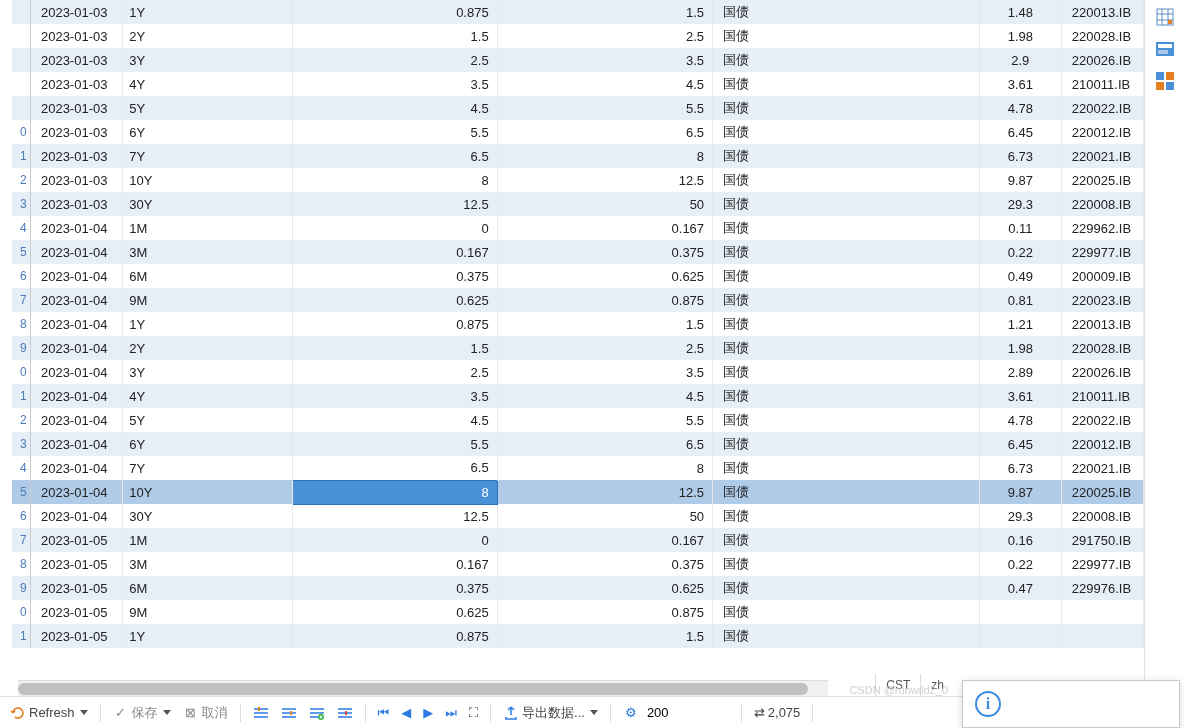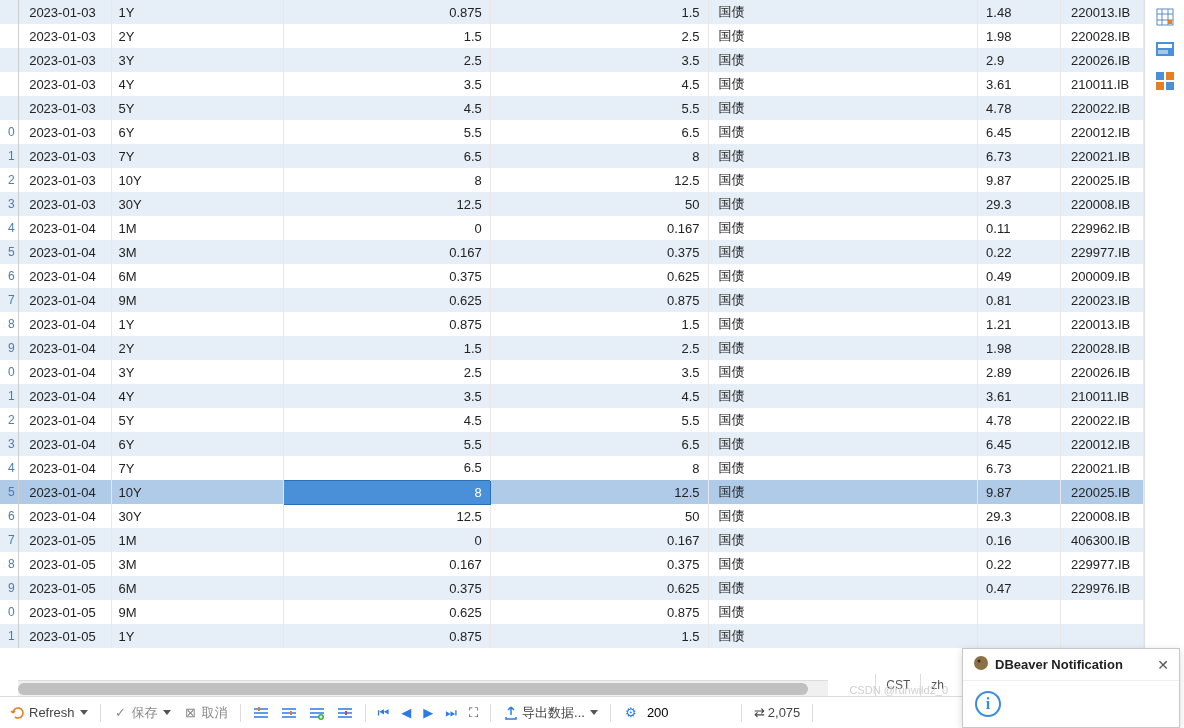--- a/index.html
+++ b/index.html
@@ -19,20 +19,21 @@
 }
 .grid-wrap {
   flex: 1;
   overflow: hidden;
   display: flex;
   flex-direction: column;
 }
 .grid-scroll {
   flex: 1;
   overflow: hidden;
+  padding-left: 12px;
 }
 table {
   border-collapse: collapse;
   width: 100%;
   table-layout: fixed;
 }
 td {
   padding: 3px 8px;
   height: 23.5px;
   white-space: nowrap;
@@ -42,21 +43,21 @@
 tr.even td { background: #fff; }
 tr.odd td { background: #e6eef7; }
 tr.selected td { background: #b0cbe8; }
 td.selected-cell { background: #4a90d9 !important; color: #fff; border: 1px solid #2a70b9; }
 .col-rownum { width: 18px; text-align: right; color: #4a7bb5; font-size: 12px; padding-right: 4px; border-right: 1px solid #ccc; }
 .col-date { width: 90px; padding-left: 10px; }
 .col-tenor { width: 165px; padding-left: 6px; }
 .col-v1 { width: 200px; text-align: right; }
 .col-v2 { width: 210px; text-align: right; }
 .col-type { width: 260px; padding-left: 10px; }
-.col-v3 { width: 80px; text-align: left; }
+.col-v3 { width: 80px; text-align: center; }
 .col-code { width: 80px; padding-left: 10px; }
 .hscroll {
   height: 16px;
   background: #f0f0f0;
   border-top: 1px solid #ddd;
   position: relative;
   margin-left: 18px;
   width: 810px;
 }
 .hscroll-thumb {
@@ -379,21 +380,21 @@
               <td class="col-code">220008.IB</td>
             </tr>
             <tr class="odd">
               <td class="col-rownum">7</td>
               <td class="col-date">2023-01-05</td>
               <td class="col-tenor">1M</td>
               <td class="col-v1">0</td>
               <td class="col-v2">0.167</td>
               <td class="col-type">国债</td>
               <td class="col-v3">0.16</td>
-              <td class="col-code">406300.IB</td>
+              <td class="col-code">291750.IB</td>
             </tr>
             <tr class="even">
               <td class="col-rownum">8</td>
               <td class="col-date">2023-01-05</td>
               <td class="col-tenor">3M</td>
               <td class="col-v1">0.167</td>
               <td class="col-v2">0.375</td>
               <td class="col-type">国债</td>
               <td class="col-v3">0.22</td>
               <td class="col-code">229977.IB</td>
@@ -538,28 +539,16 @@
 </div>
 
 <div class="status-bar">
   <span>CST</span>
   <span>zh</span>
 </div>
 
 <div class="watermark">CSDN @runwild2_0</div>
 
 <div class="notification">
-  <div class="notif-header">
-    <div class="notif-title">
-      <span>
-        <svg width="16" height="16" viewBox="0 0 16 16">
-            <circle cx="8" cy="8" r="7" fill="#8b6f47"></circle>
-            <circle cx="6" cy="6" r="1.5" fill="#3a2a1a"></circle>
-          </svg>
-      </span>
-      <span>DBeaver Notification</span>
-    </div>
-    <span class="notif-close">✕</span>
-  </div>
   <div class="notif-body">
     <div class="notif-info-icon">i</div>
   </div>
 </div>
 
 </body></html>

